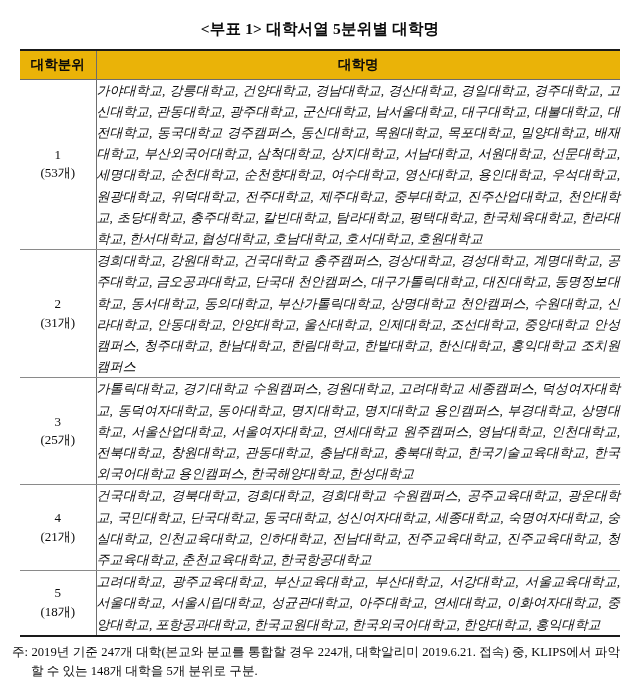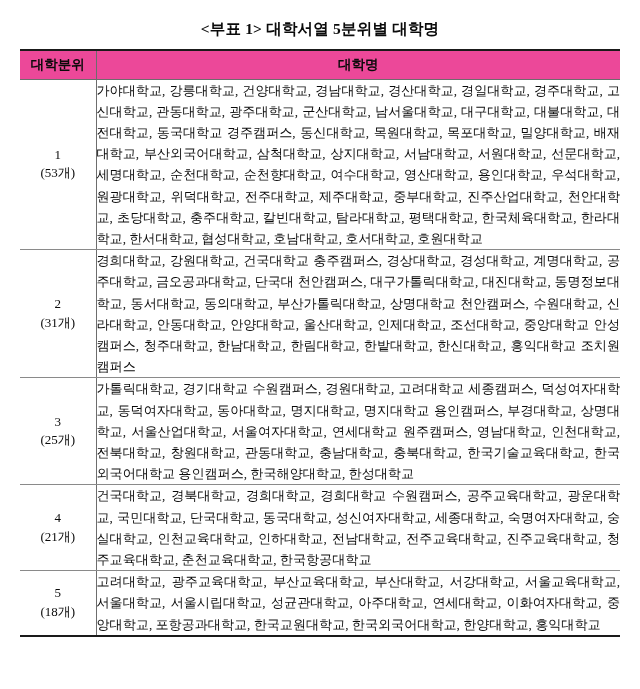--- a/index.html
+++ b/index.html
@@ -43,21 +43,21 @@
   }
   table.ranking-table th,
   table.ranking-table td {
     vertical-align: middle;
     padding: 0;
   }
   .col-quintile { width: 76px; }
   .col-names { width: 524px; }
 
   thead th {
-    background: #ec4899;
+    background: #eab308;
     border-bottom: 1px solid #6d6d6d;
     font-size: 13.5px;
     font-weight: 700;
     text-align: center;
     height: 28px;
     line-height: 28px;
   }
   thead th.th-quintile {
     border-right: 1px solid #6d6d6d;
   }
@@ -82,20 +82,21 @@
     display: block;
   }
   td.names-cell {
     font-size: 13.1px;
     line-height: 1.62;
     text-align: justify;
     text-justify: inter-character;
     padding: 6px 9px 6px 10px;
     word-break: break-all;
     hyphens: none;
+    font-style: italic;
   }
   .footnote {
     margin: 6px 20px 0 12px;
     font-size: 12.6px;
     line-height: 1.5;
     text-indent: 0;
     padding-left: 0;
   }
   .footnote .fn-body {
     display: block;
@@ -158,14 +159,17 @@
           <td class="quintile-cell">
             <span class="q-num">5</span>
             <span class="q-count">(18개)</span>
           </td>
           <td class="names-cell">고려대학교, 광주교육대학교, 부산교육대학교, 부산대학교, 서강대학교, 서울교육대학교, 서울대학교, 서울시립대학교, 성균관대학교, 아주대학교, 연세대학교, 이화여자대학교, 중앙대학교, 포항공과대학교, 한국교원대학교, 한국외국어대학교, 한양대학교, 홍익대학교</td>
         </tr>
       </tbody>
     </table>
   </div>
 
+  <div class="footnote">
+    <span class="fn-body"><span>주:</span> <span>2019년 기준 247개 대학(본교와 분교를 통합할 경우 224개, 대학알리미 2019.6.21. 접속) 중, KLIPS에서 파악할 수 있는 148개 대학을 5개 분위로 구분.</span></span>
+  </div>
 
 </div>
 
 </body></html>

